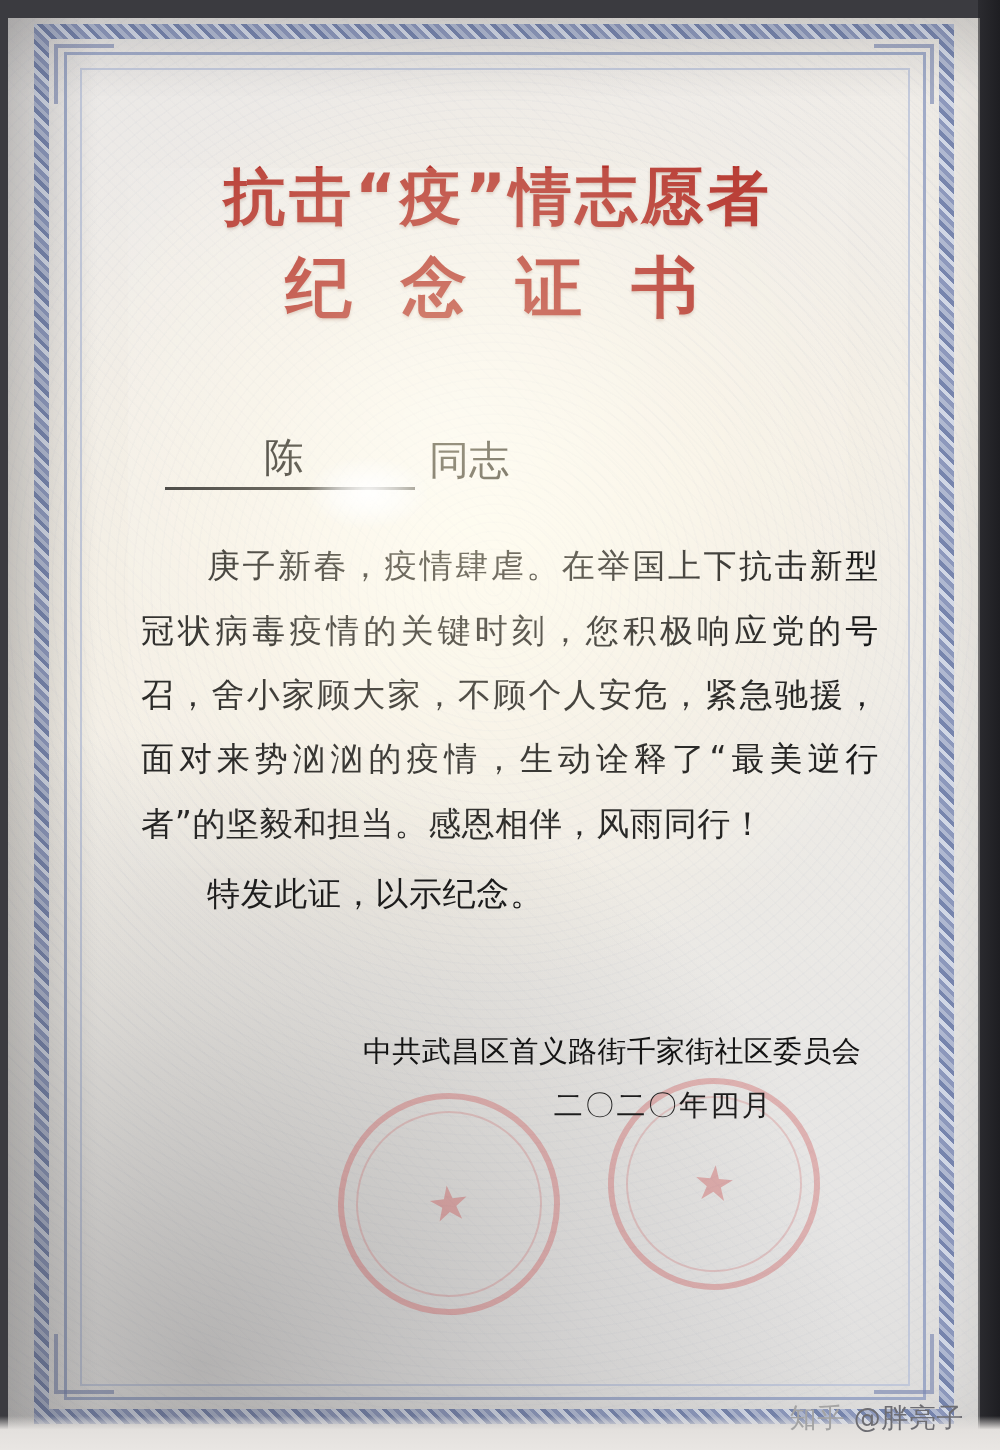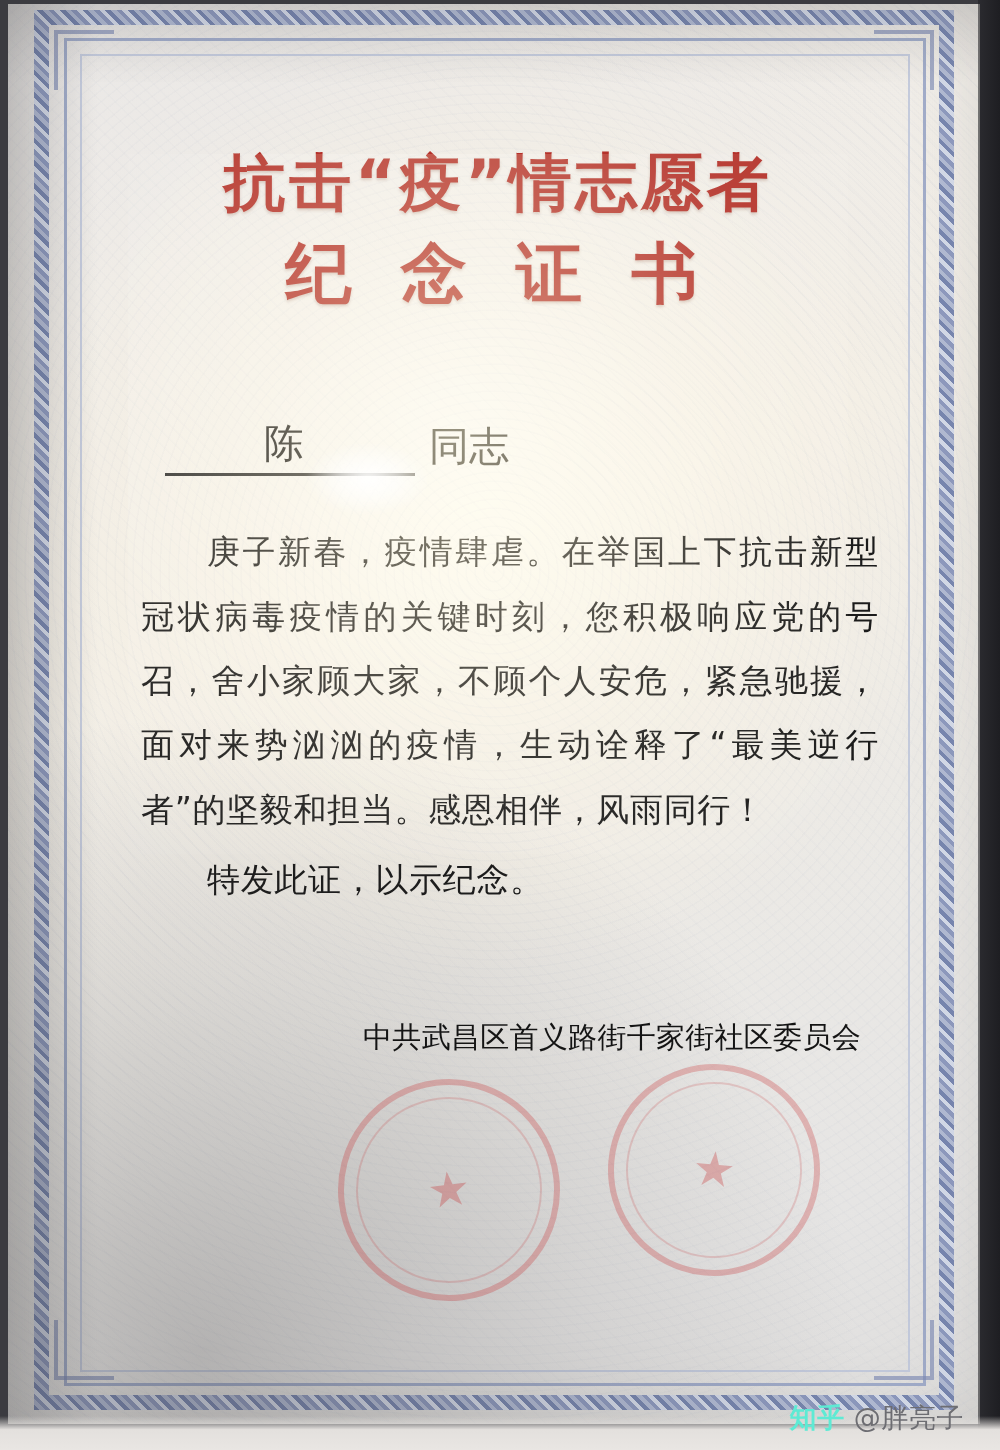--- a/index.html
+++ b/index.html
@@ -20,21 +20,21 @@
     width: 1000px;
     height: 1450px;
     background: #3b3b40;
     overflow: hidden;
   }
 
   
   #paper {
     position: absolute;
     left: 8px;
-    top: 4px;
+    top: 18px;
     width: 972px;
     height: 1420px;
     background:
       radial-gradient(ellipse 70% 45% at 48% 36%, rgba(255,250,232,0.95) 0%, rgba(250,243,226,0.55) 38%, rgba(236,232,226,0.12) 72%, rgba(222,220,218,0) 100%),
       linear-gradient(160deg, #e9e7e6 0%, #efece8 18%, #f3efe7 40%, #eceae6 62%, #e6e5e4 85%, #dedddc 100%);
     box-shadow: inset 0 0 70px rgba(170,165,160,0.35);
   }
 
   
   #paper::before {
@@ -248,21 +248,21 @@
   #watermark {
     position: absolute;
     right: 36px;
     bottom: 14px;
     font-size: 27px;
     color: #6d6d72;
     font-family: "DejaVu Sans", "Liberation Sans", sans-serif;
     letter-spacing: 0.02em;
     z-index: 9;
   }
-  #watermark .wm-logo { color: #5eead4; font-weight: bold; }
+  #watermark .wm-logo { color: #a3a3a3; font-weight: normal; }
 </style>
 </head>
 <body>
 
 <div id="photo">
 
   <div id="paper">
 
     <div class="band-outer"></div>
     <div class="band-mid"></div>
@@ -283,20 +283,21 @@
       </div>
 
       <div class="body-text">
         <p class="indent">庚子新春，疫情肆虐。在举国上下抗击新型冠状病毒疫情的关键时刻，您积极响应党的号召，舍小家顾大家，不顾个人安危，紧急驰援，面对来势汹汹的疫情，生动诠释了“最美逆行者”的坚毅和担当。感恩相伴，风雨同行！</p>
         <p class="indent">特发此证，以示纪念。</p>
       </div>
 
       <div class="signature">
         <div>中共武昌区首义路街千家街社区委员会</div>
       </div>
+      <div class="sig-date">二〇二〇年四月</div>
 
     </div>
 
     <div class="seal" id="seal-left">
       <div class="ring"></div>
       <span class="star">★</span>
     </div>
     <div class="seal" id="seal-right">
       <div class="ring"></div>
       <span class="star">★</span>

